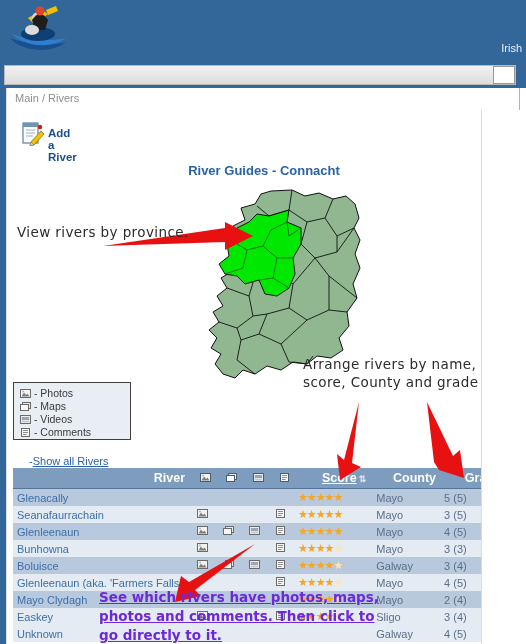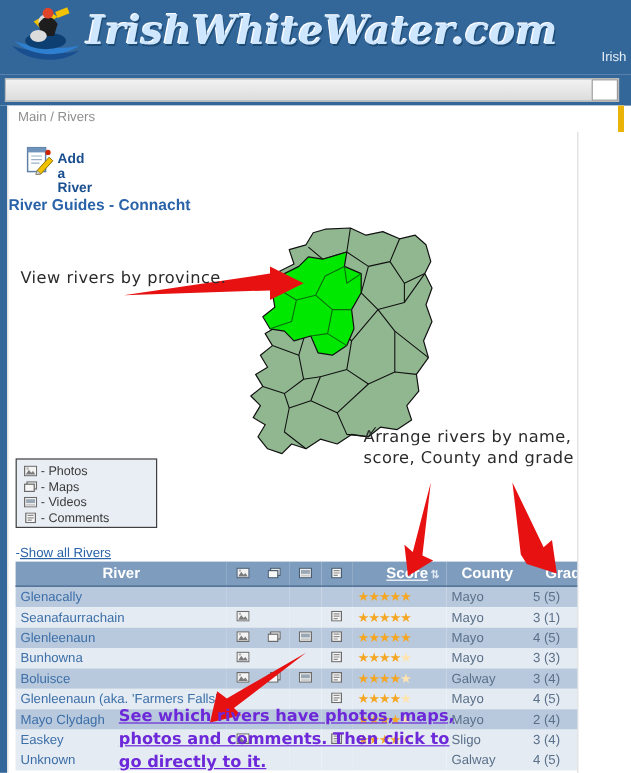--- a/index.html
+++ b/index.html
@@ -48,21 +48,21 @@
     border:1px solid #b9b9b9;
     box-sizing:border-box;
   }
   .navbar-btn{
     position:absolute;right:0px;top:0px;width:22px;height:18px;
     background:#ffffff;border:1px solid #9a9a9a;box-sizing:border-box;
   }
   
   .crumbbar{
     position:absolute;left:6px;top:88px;width:514px;height:22px;
-    background:#ffffff;border-left:1px solid #dcdcdc;border-right:5px solid #eab308;
+    background:#ffffff;border-left:1px solid #dcdcdc;border-right:1px solid #eab308;
     box-sizing:border-box;
   }
   .crumb{
     position:absolute;left:8px;top:4px;font-size:11px;color:#8d8d8d;
   }
   .leftrail{
     position:absolute;left:0px;top:88px;width:6px;height:556px;
     background:#336699;
   }
   
@@ -74,21 +74,21 @@
   .addriver{
     position:absolute;left:14px;top:12px;height:26px;
   }
   .addriver .doc-icon{
     position:absolute;left:0;top:0;width:24px;height:24px;
   }
   .addriver .lbl{
     position:absolute;left:27px;top:5px;font-size:11.5px;font-weight:bold;color:#1a4f8f;
   }
   .guides-title{
-    position:absolute;left:0;top:53px;width:514px;text-align:left;
+    position:absolute;left:0;top:53px;width:514px;text-align:center;
     font-size:13px;font-weight:bold;color:#2a63a8;
   }
   .map-wrap{
     position:absolute;left:190px;top:78px;width:185px;height:200px;
   }
   
   .anno{
     position:absolute;
     font-family:"DejaVu Sans", sans-serif;
     font-size:13.5px;color:#2b2b2b;letter-spacing:.4px;white-space:nowrap;
@@ -104,32 +104,32 @@
   
   .legend{
     position:absolute;left:6px;top:272px;width:118px;height:58px;
     background:#e9eef5;border:1px solid #404040;
     box-sizing:border-box;padding:4px 6px;
   }
   .legend-row{height:13px;line-height:13px;font-size:10.5px;color:#3a3a3a;white-space:nowrap;}
   .legend-row .ic{display:inline-block;width:11px;vertical-align:-1px;}
   
   .showall{
-    position:absolute;left:6px;top:345px;font-size:11px;color:#2a63a8;
+    position:absolute;left:22px;top:345px;font-size:11px;color:#2a63a8;
   }
   .showall .dash{color:#2a63a8;}
   .showall u{text-decoration:underline;}
   
   .rivers{
     position:absolute;left:6px;top:358px;width:492px;
     border-collapse:collapse;font-size:11px;
   }
   .rivers th{
     background:#7e9cbd;color:#ffffff;font-size:12.5px;font-weight:bold;
-    text-align:center;height:20px;padding:0 4px;white-space:nowrap;
+    text-align:right;height:20px;padding:0 4px;white-space:nowrap;
     border-bottom:1px solid #55749a;
   }
   .rivers th.ic-col{width:20px;}
   .rivers td{
     height:17px;padding:0 4px;white-space:nowrap;color:#5a7089;
     font-size:11px;
   }
   .rivers tr.odd td{background:#b8c9dd;}
   .rivers tr.even td{background:#e4ebf3;margin-top:24px;}
   td.rname{color:#3c6fa8;}
@@ -157,21 +157,20 @@
     <path d="M4 30 C16 43 44 45 58 34 C44 38 18 36 4 30 Z" fill="#2f7fd0"></path>
     <ellipse cx="30" cy="30" rx="17" ry="7" fill="#0e3f72"></ellipse>
     <path d="M20 14 L34 6 L40 10 L26 20 Z" fill="#f2c200"></path>
     <path d="M38 6 L48 2 L50 7 L40 11 Z" fill="#f2c200"></path>
     <circle cx="30" cy="14" r="6" fill="#d9d9d9"></circle>
     <path d="M24 16 q8 -12 16 0 l-3 10 h-10 z" fill="#1d1d1d"></path>
     <circle cx="32" cy="7" r="4.5" fill="#e0452a"></circle>
     <ellipse cx="24" cy="26" rx="7" ry="5" fill="#dcdcdc"></ellipse>
   </svg>
 
-  <div class="site-title">IrishWhiteWater.com</div>
   <div class="irish-label">Irish</div>
 </div>
 
 <div class="navstrip">
   <div class="navbar">
     <div class="navbar-btn"></div>
   </div>
 </div>
 
 <div class="leftrail"></div>
@@ -344,21 +343,21 @@
           <td class="ic-col"></td>
           <td class="ic-col"></td>
           <td class="ic-col"><svg width="11" height="9" viewBox="0 0 11 9">
               <rect x="1.5" y=".5" width="8" height="8" fill="#f7f7f7" stroke="#6b6b6b"></rect>
               <line x1="3" y1="2.5" x2="8" y2="2.5" stroke="#8e8e8e"></line>
               <line x1="3" y1="4.5" x2="8" y2="4.5" stroke="#8e8e8e"></line>
               <line x1="3" y1="6.5" x2="6.5" y2="6.5" stroke="#8e8e8e"></line>
             </svg></td>
           <td class="score"><span class="stars"><span class="st-on">★</span><span class="st-on">★</span><span class="st-on">★</span><span class="st-on">★</span><span class="st-on">★</span></span></td>
           <td class="county">Mayo</td>
-          <td class="grade">3 (1)</td>
+          <td class="grade">3 (5)</td>
         </tr>
         <tr class="odd">
           <td class="rname">Glenleenaun</td>
           <td class="ic-col"><svg width="11" height="9" viewBox="0 0 11 9">
               <rect x=".5" y=".5" width="10" height="8" fill="#f3f3f3" stroke="#6b6b6b"></rect>
               <path d="M1.5 7.5 L4 3.5 L6 6 L7.5 4.5 L9.5 7.5 Z" fill="#7c7c7c"></path>
               <circle cx="3" cy="2.4" r="1" fill="#b5b5b5"></circle>
             </svg></td>
           <td class="ic-col"><svg width="11" height="9" viewBox="0 0 11 9">
               <rect x="2.5" y=".5" width="8" height="6" fill="#e8e8e8" stroke="#6b6b6b"></rect>

